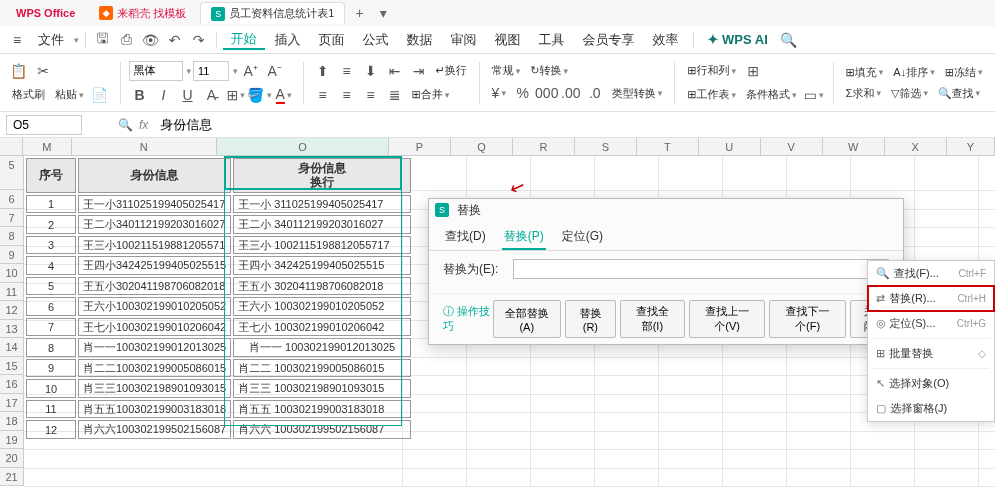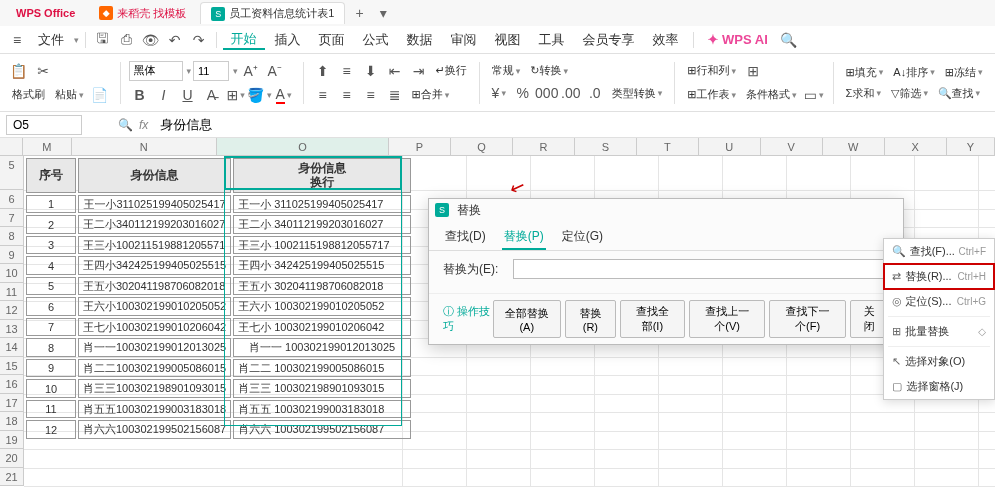--- a/index.html
+++ b/index.html
@@ -9,21 +9,21 @@
 .tab.active{background:#fff;border:1px solid #ddd;border-bottom:none}
 .tab.app{color:#d14;font-weight:bold}
 .tab.app2{color:#d14}
 .tab-icon{width:14px;height:14px;margin-right:4px;display:inline-flex;align-items:center;justify-content:center;border-radius:2px}
 .tab-icon.green{background:#0a9;color:#fff;font-size:9px}
 .tab-icon.orange{background:#f60;color:#fff;font-size:9px}
 .add-tab{padding:0 6px;color:#666;font-size:14px}
 .menu-bar{display:flex;align-items:center;height:28px;padding:0 6px;border-bottom:1px solid #e0e0e0;gap:2px}
 .menu-item{padding:0 8px;font-size:13px;color:#333;cursor:pointer}
 .menu-item.active{color:#0a9;border-bottom:2px solid #0a9}
-.menu-item.ai{color:#ec4899;font-weight:600}
+.menu-item.ai{color:#0f766e;font-weight:600}
 .menu-divider{width:1px;height:16px;background:#ddd;margin:0 4px}
 .icon-btn{width:22px;height:22px;display:flex;align-items:center;justify-content:center;color:#555;cursor:pointer;font-size:14px}
 .ribbon{display:flex;align-items:center;height:58px;padding:4px 8px;border-bottom:1px solid #e0e0e0;gap:4px;position:relative}
 .ribbon-group{display:flex;flex-direction:column;gap:2px}
 .ribbon-row{display:flex;align-items:center;gap:2px}
 .ribbon-btn{display:flex;align-items:center;padding:2px 4px;font-size:11px;cursor:pointer;border-radius:2px;white-space:nowrap}
 .dropdown{font-size:9px;margin-left:2px;color:#888}
 .ribbon-sep{width:1px;height:42px;background:#e0e0e0;margin:0 4px}
 .font-select{border:1px solid #ccc;height:20px;padding:0 4px;font-size:11px;width:54px;background:#fff}
 .fs-select{border:1px solid #ccc;height:20px;padding:0 4px;font-size:11px;width:36px;background:#fff}
@@ -59,21 +59,21 @@
 .dialog-tab.active{border-bottom:2px solid #0a9;color:#0a9}
 .dialog-body{padding:8px 14px}
 .dialog-row{display:flex;align-items:center;margin-bottom:6px}
 .dialog-label{width:70px;font-size:12px}
 .dialog-input{flex:1;height:20px;border:1px solid #bbb;padding:0 4px}
 .dialog-opts{display:flex;justify-content:flex-end;gap:6px;padding:4px 14px}
 .dialog-btn{padding:3px 10px;border:1px solid #bbb;background:#f5f5f5;font-size:11px;cursor:pointer;border-radius:2px}
 .dialog-footer{display:flex;justify-content:space-between;align-items:center;padding:6px 14px;border-top:1px solid #eee}
 .dialog-footer-btns{display:flex;gap:4px}
 .tips{color:#0a9;font-size:11px}
-.context-menu{position:absolute;right:0;top:100px;width:112px;background:#fff;border:1px solid #ccc;box-shadow:0 2px 10px rgba(0,0,0,0.15);font-size:11px;z-index:10}
+.context-menu{position:absolute;right:0;top:122px;width:128px;background:#fff;border:1px solid #ccc;box-shadow:0 2px 10px rgba(0,0,0,0.15);font-size:11px;z-index:10}
 .ctx-item{display:flex;align-items:center;justify-content:space-between;padding:5px 8px;cursor:pointer}
 .ctx-item.highlight{outline:2px solid #c00;outline-offset:-1px}
 .ctx-shortcut{color:#999;font-size:10px}
 .ctx-sep{height:1px;background:#eee;margin:2px 4px}
 .ctx-icon{width:14px;margin-right:4px;color:#666;font-size:11px}
 .sel-cell{position:absolute;border:2px solid #0a9;pointer-events:none}
 </style>
 </head>
 <body>
 
@@ -311,21 +311,21 @@
         <tbody>
             <tr>
           <th class="col-m">序号</th>
           <th class="col-n">身份信息</th>
           <th class="col-o" rowspan="1" style="line-height:1.2;padding:2px"><span>身份信息</span><br><span>换行</span></th>
         </tr>
         </tbody>
           <tbody id="data-body">
             <tr>
               <td class="col-m">1</td>
-              <td class="col-n" style="text-align:center">王一小311025199405025417</td>
+              <td class="col-n" style="text-align:left">王一小311025199405025417</td>
               <td class="col-o" style="text-align:left">王一小  311025199405025417</td>
             </tr>
             <tr>
               <td class="col-m">2</td>
               <td class="col-n" style="text-align:left">王二小340112199203016027</td>
               <td class="col-o" style="text-align:left">王二小  340112199203016027</td>
             </tr>
             <tr>
               <td class="col-m">3</td>
               <td class="col-n" style="text-align:left">王三小100211519881205571</td>

